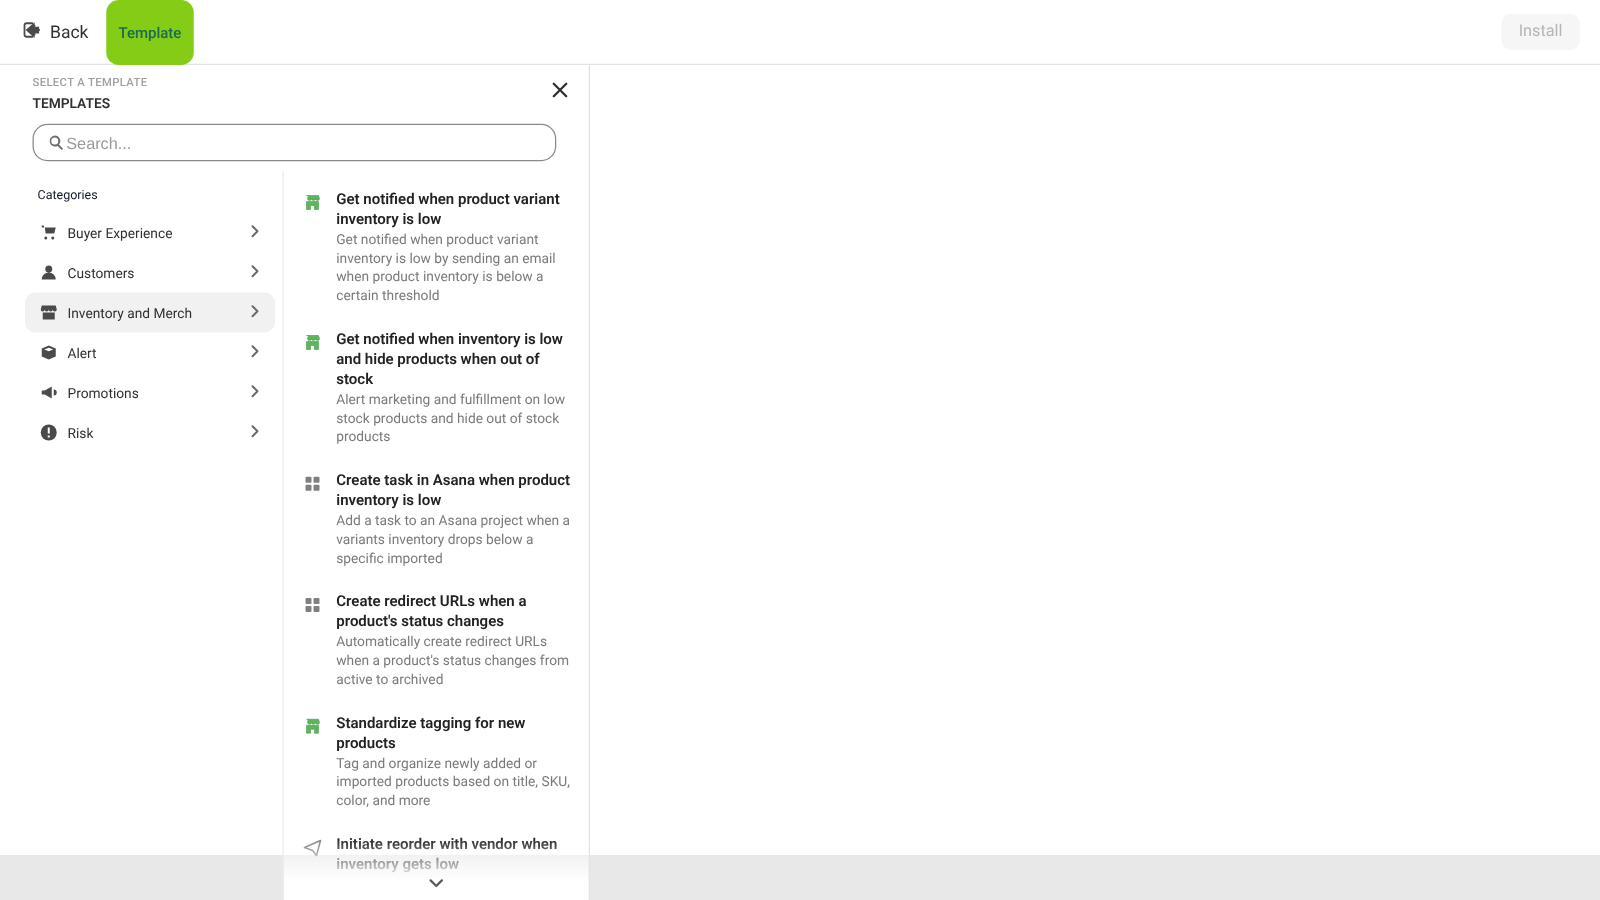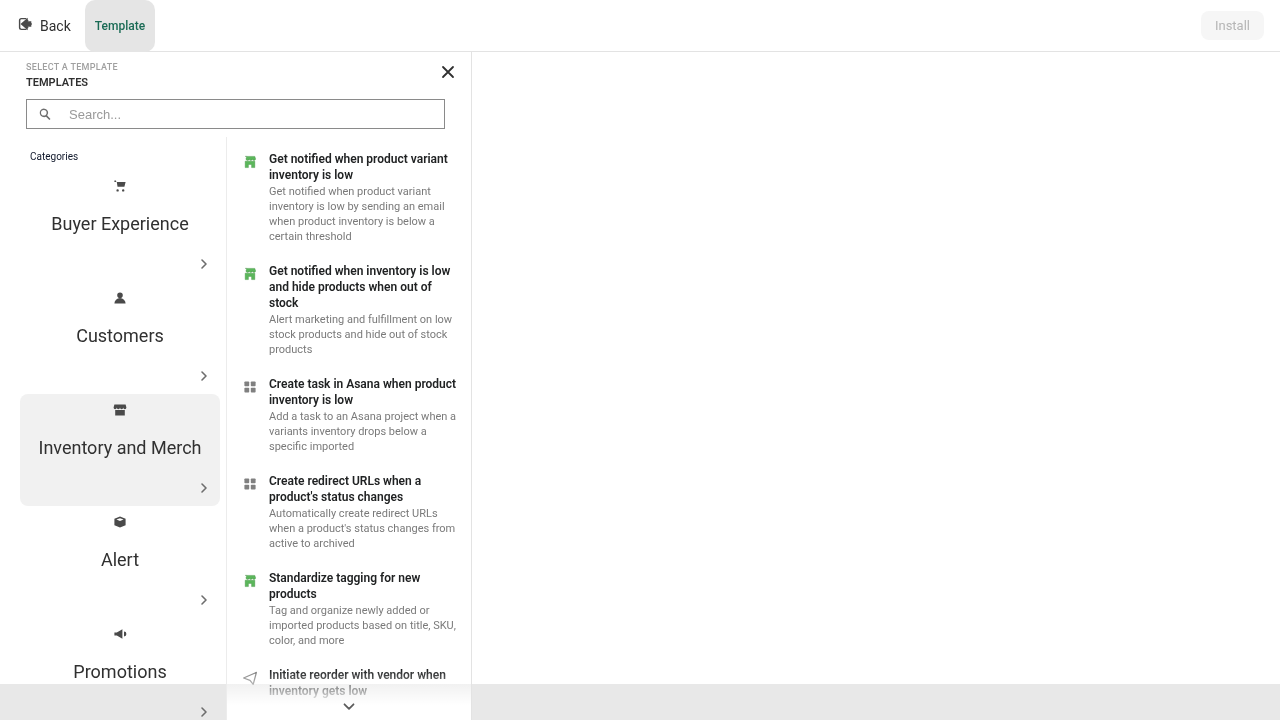--- a/index.html
+++ b/index.html
@@ -26,21 +26,21 @@
   display: flex;
   align-items: center;
   gap: 6px;
   cursor: pointer;
   font-size: 14px;
   color: #303030;
 }
 .back-btn svg { width: 18px; height: 18px; }
 .pill {
   margin-left: 14px;
-  background: #e5e5e5;
+  background: #84cc16;
   color: #1a6b55;
   font-size: 12px;
   font-weight: 500;
   padding: 19px 10px;
   border-radius: 10px;
 }
 .install-btn {
   margin-left: auto;
   font-size: 13px;
   color: #b5b5b5;
@@ -93,23 +93,23 @@
 }
 .close-x svg { width: 14px; height: 14px; }
 
 .search-wrap {
   padding: 6px 26px 8px 26px;
 }
 .search {
   display: flex;
   align-items: center;
   border: 1px solid #8a8a8a;
-  border-radius: 0;
+  border-radius: 12px;
   padding: 6px 10px;
-  gap: 16px;
+  gap: 0;
 }
 .search svg { width: 16px; height: 16px; fill: #6d6d6d; }
 .search input {
   border: none;
   outline: none;
   font-size: 13px;
   flex: 1;
   color: #303030;
 }
 .search input::placeholder { color: #9a9a9a; }
@@ -127,27 +127,26 @@
 }
 .cat-heading {
   font-size: 10px;
   font-weight: 400;
   padding: 8px 10px;
   color: #0f172a;
 }
 .cat-item {
   display: flex;
   align-items: center;
-  gap: 19px;
+  gap: 6px;
   padding: 8px 10px;
-  font-size: 18px;
+  font-size: 11px;
   color: #303030;
   border-radius: 8px;
   cursor: pointer;
-  flex-direction: column;
 }
 .cat-item.active { background: #f1f1f1; }
 .cat-item .ic { width: 18px; display: flex; justify-content: center; }
 .cat-item .ic svg { width: 16px; height: 16px; fill: #4a4a4a; }
 .cat-item.active .ic svg { fill: #303030; }
 .cat-item .chev { margin-left: auto; }
 .cat-item .chev svg { width: 12px; height: 12px; fill: #6d6d6d; }
 
 .templates-list {
   flex: 1;

